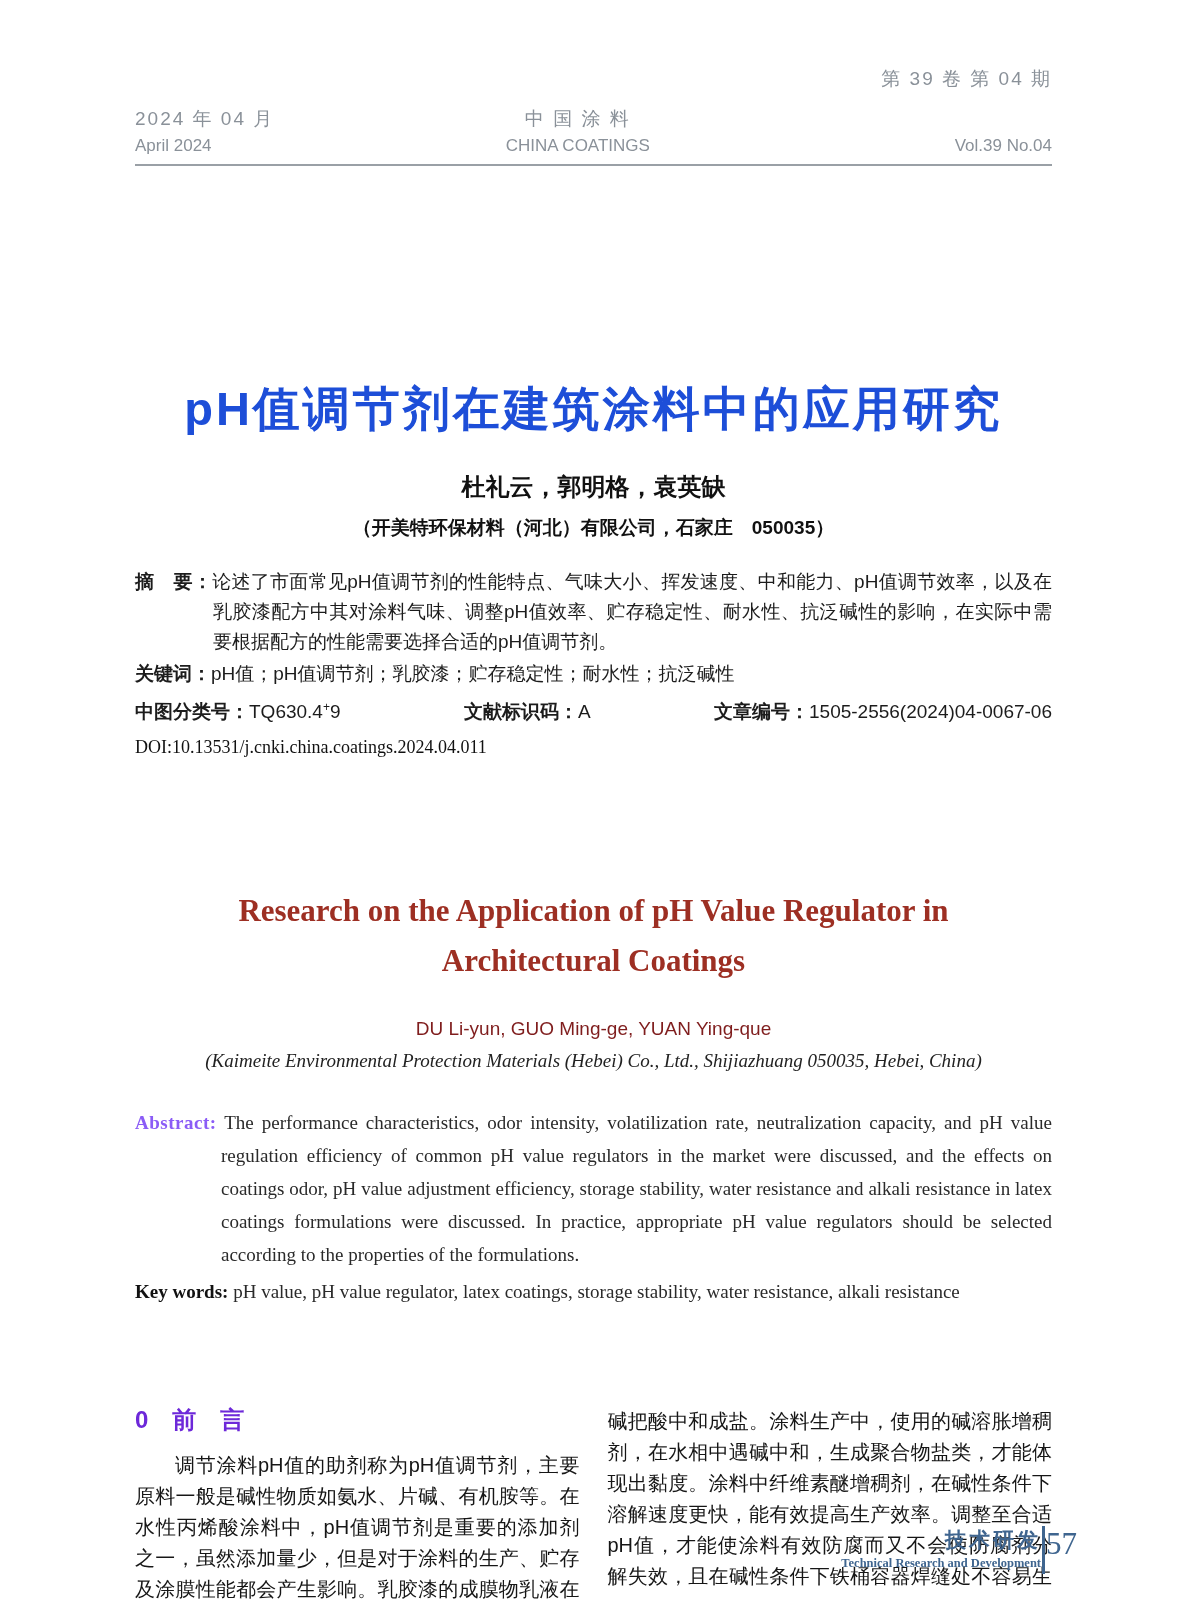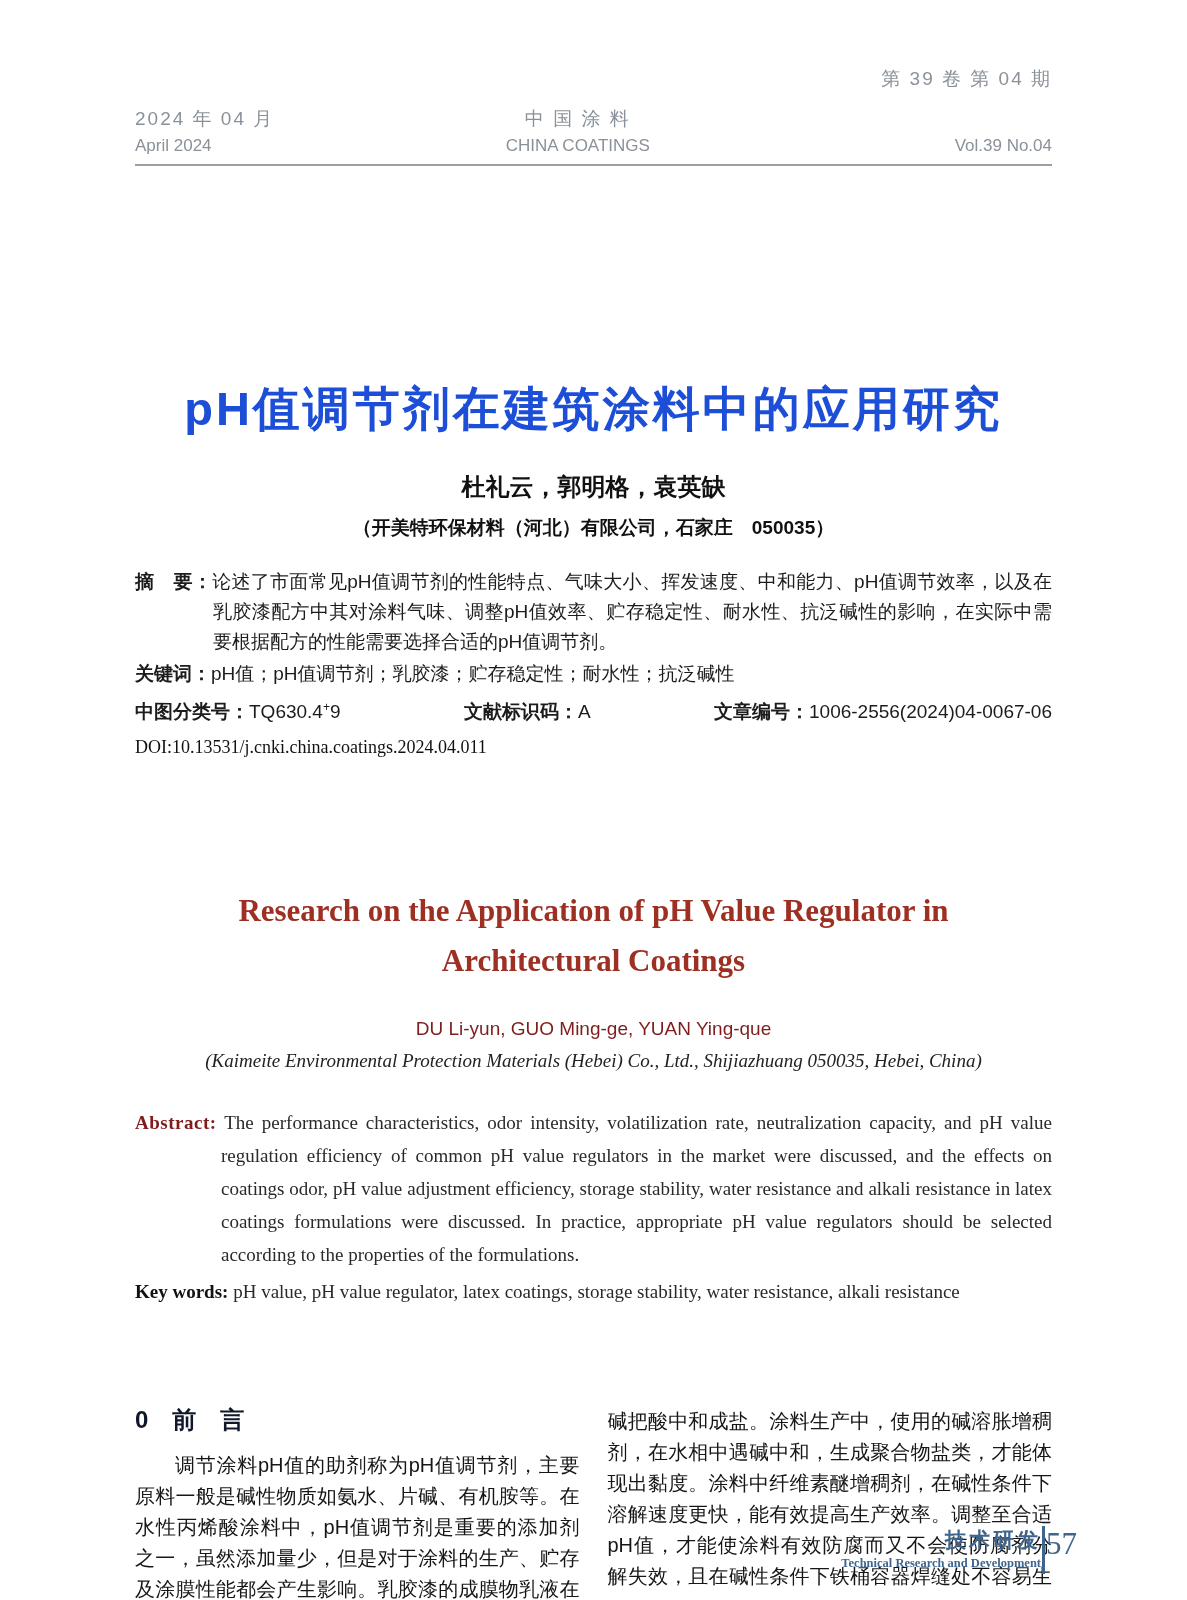--- a/index.html
+++ b/index.html
@@ -111,39 +111,39 @@
   .abs-en {
     margin-top: 34px;
     font-family: "Liberation Serif", serif;
     font-size: 19px;
     line-height: 33px;
     text-align: justify;
     color: #2a2a2a;
     padding-left: 86px;
     text-indent: -86px;
   }
-  .abs-en .lbl { font-weight: 700; color: #7f1d1d; letter-spacing: 0.5px; }
+  .abs-en .lbl { font-weight: 700; color: #8b5cf6; letter-spacing: 0.5px; }
   .kw-en {
     margin-top: 4px;
     font-family: "Liberation Serif", serif;
     font-size: 19px;
     line-height: 33px;
     color: #2a2a2a;
   }
   .kw-en .lbl { font-weight: 700; color: #111; }
 
   
   .body-cols {
     margin-top: 96px;
     display: flex;
     gap: 28px;
   }
   .bcol { width: 444.5px; }
   .sec-heading {
-    color: #0f172a;
+    color: #6d28d9;
     font-size: 24px;
     font-weight: 700;
     margin-bottom: 14px;
   }
   .body-text {
     font-size: 20px;
     line-height: 31px;
     text-align: justify;
     color: #161616;
   }
@@ -199,21 +199,21 @@
     <h1 class="title-cn">pH值调节剂在建筑涂料中的应用研究</h1>
     <div class="authors-cn">杜礼云，郭明格，袁英缺</div>
     <div class="affil-cn">（开美特环保材料（河北）有限公司，石家庄　050035）</div>
 
     <p class="abs-cn"><span class="lbl">摘　要：</span><span>论述了市面常见pH值调节剂的性能特点、气味大小、挥发速度、中和能力、pH值调节效率，以及在乳胶漆配方中其对涂料气味、调整pH值效率、贮存稳定性、耐水性、抗泛碱性的影响，在实际中需要根据配方的性能需要选择合适的pH值调节剂。</span></p>
     <p class="kw-cn"><span class="lbl">关键词：</span><span>pH值；pH值调节剂；乳胶漆；贮存稳定性；耐水性；抗泛碱性</span></p>
 
     <div class="meta-row">
       <span><span class="lbl">中图分类号：</span><span>TQ630.4</span><sup>+</sup><span>9</span></span>
       <span><span class="lbl">文献标识码：</span><span>A</span></span>
-      <span><span class="lbl">文章编号：</span><span>1006-2556(2024)04-0067-06</span></span>
+      <span><span class="lbl">文章编号：</span><span>1505-2556(2024)04-0067-06</span></span>
     </div>
     <div class="doi-line">DOI:10.13531/j.cnki.china.coatings.2024.04.011</div>
 
     <h2 class="title-en"><span>Research on the Application of pH Value Regulator in</span><br><span>Architectural Coatings</span></h2>
     <div class="authors-en">DU Li-yun, GUO Ming-ge, YUAN Ying-que</div>
     <div class="affil-en">(Kaimeite Environmental Protection Materials (Hebei) Co., Ltd., Shijiazhuang 050035, Hebei, China)</div>
 
     <p class="abs-en"><span class="lbl">Abstract:</span> <span>The performance characteristics, odor intensity, volatilization rate, neutralization capacity, and pH value regulation efficiency of common pH value regulators in the market were discussed, and the effects on coatings odor, pH value adjustment efficiency, storage stability, water resistance and alkali resistance in latex coatings formulations were discussed. In practice, appropriate pH value regulators should be selected according to the properties of the formulations.</span></p>
     <p class="kw-en"><span class="lbl">Key words:</span> <span>pH value, pH value regulator, latex coatings, storage stability, water resistance, alkali resistance</span></p>
 

